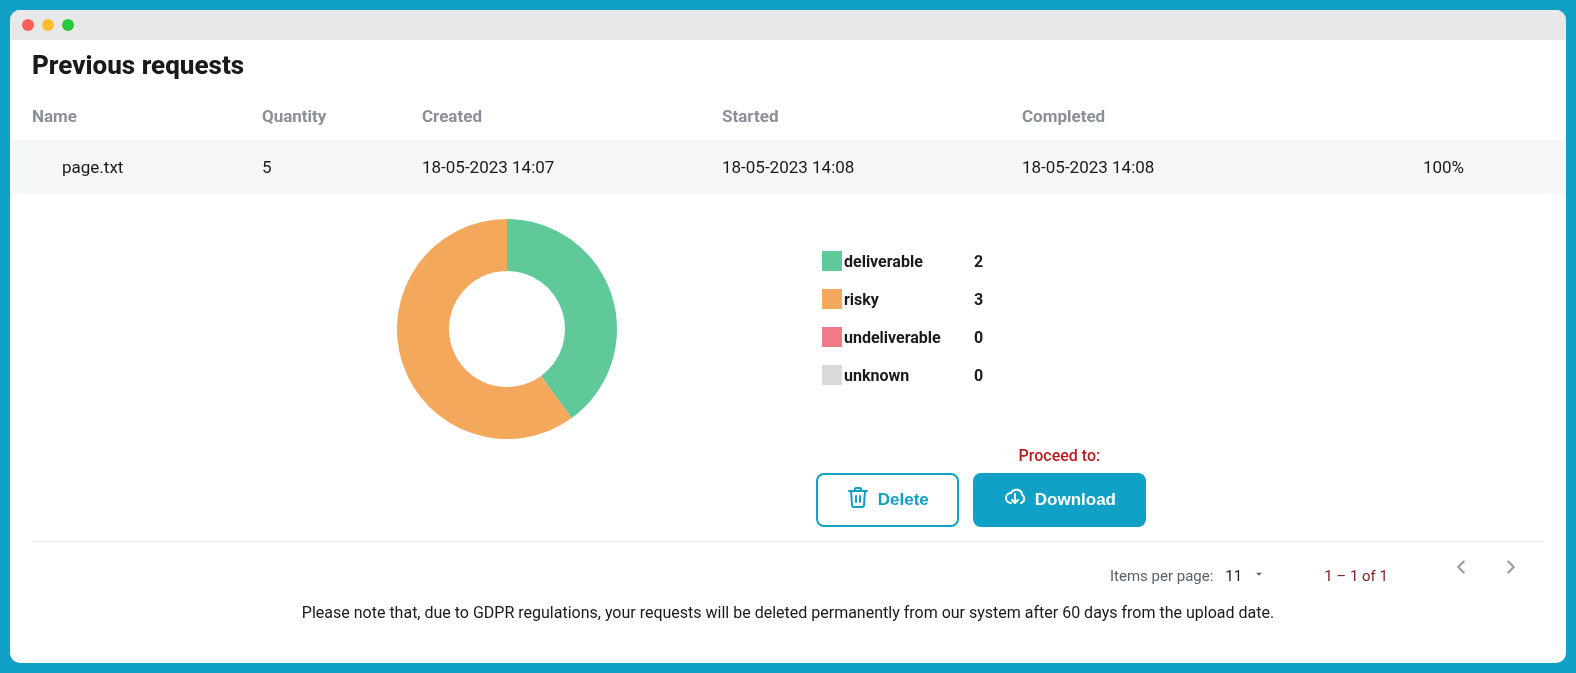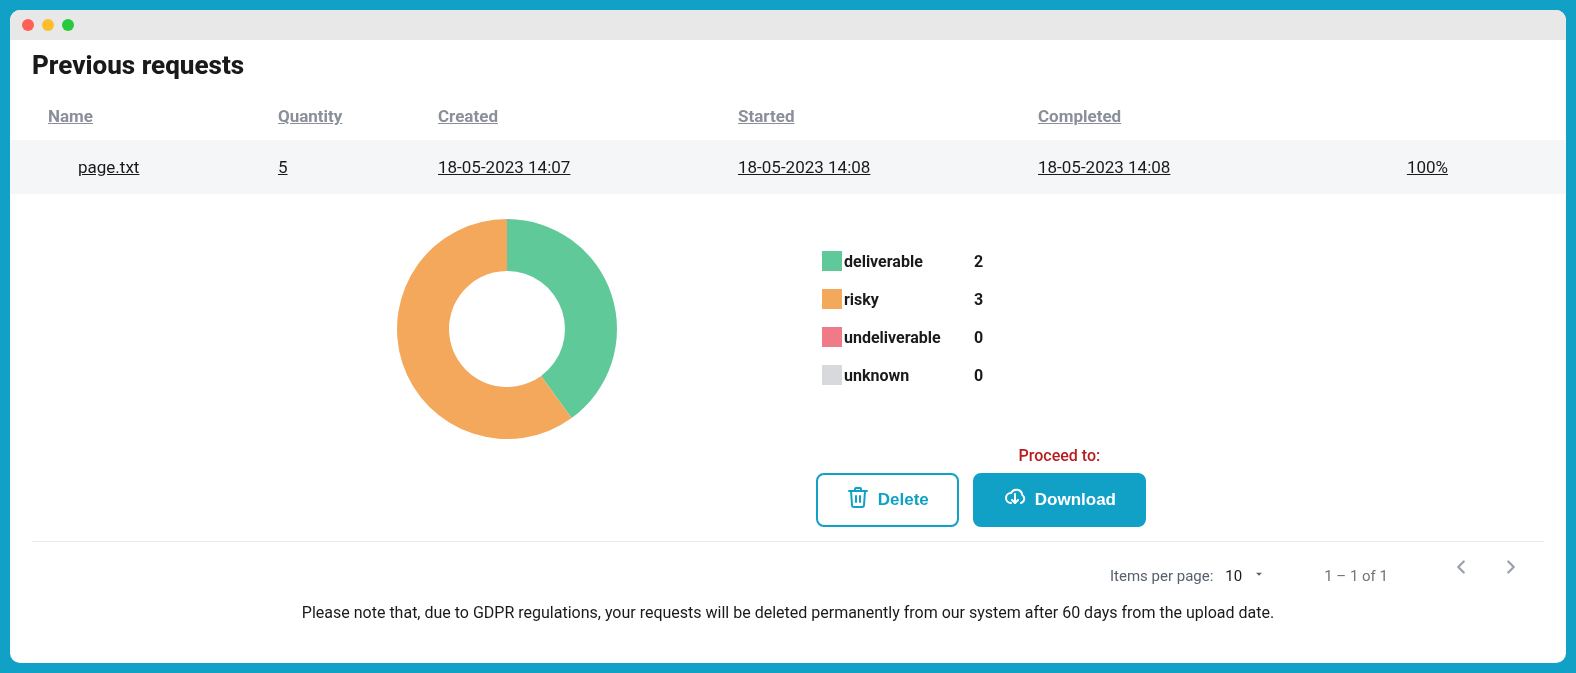--- a/index.html
+++ b/index.html
@@ -42,22 +42,21 @@
     color: #1a1a1a;
     padding: 0 22px 12px 22px;
   }
   .table {
     width: 100%;
   }
   .thead, .trow {
     display: grid;
     grid-template-columns: 230px 160px 300px 300px 300px 1fr;
     align-items: center;
-    padding: 0 38px;
-    text-decoration: underline;
+    padding: 0 22px;
   }
   .thead {
     height: 48px;
     font-size: 17px;
     font-weight: 700;
     color: #8a8f99;
   }
   .trow {
     height: 54px;
     background: #f5f6f8;
@@ -136,21 +135,21 @@
     display:flex; align-items:flex-end; justify-content:flex-end;
     gap: 28px;
     padding: 10px 40px 4px 22px;
     color:#56616e;
     font-size:15px;
   }
   .perpage { display:flex; align-items:center; gap:12px; }
   .perpage-select {
     display:flex; align-items:center; gap:10px; color:#1a1a1a; cursor:pointer;
   }
-  .range { color:#737373; margin: 0 30px; }
+  .range { color:#7f1d1d; margin: 0 30px; }
   .nav-arrows { display:flex; gap:20px; }
   .nav-btn { background:none; border:none; color:#9aa1ab; cursor:pointer; padding:4px;}
   .nav-btn svg { width:22px; height:22px; }
 
   .footnote {
     text-align:center;
     font-size:16px;
     color:#1a1a1a;
     padding: 14px 0 8px 0;
   }
@@ -244,21 +243,21 @@
         </button>
       </div>
     </div>
 
     <div class="divider"></div>
 
     <div class="pager">
       <div class="perpage">
         <span>Items per page:</span>
         <div class="perpage-select">
-          <span>10</span>
+          <span>11</span>
           <span>
             <svg width="14" height="14" viewBox="0 0 24 24" fill="#56616e">
                 <path d="M7 10l5 5 5-5z"></path>
               </svg>
           </span>
         </div>
       </div>
       <div class="range">1 – 1 of 1</div>
       <div class="nav-arrows">
         <button class="nav-btn">

